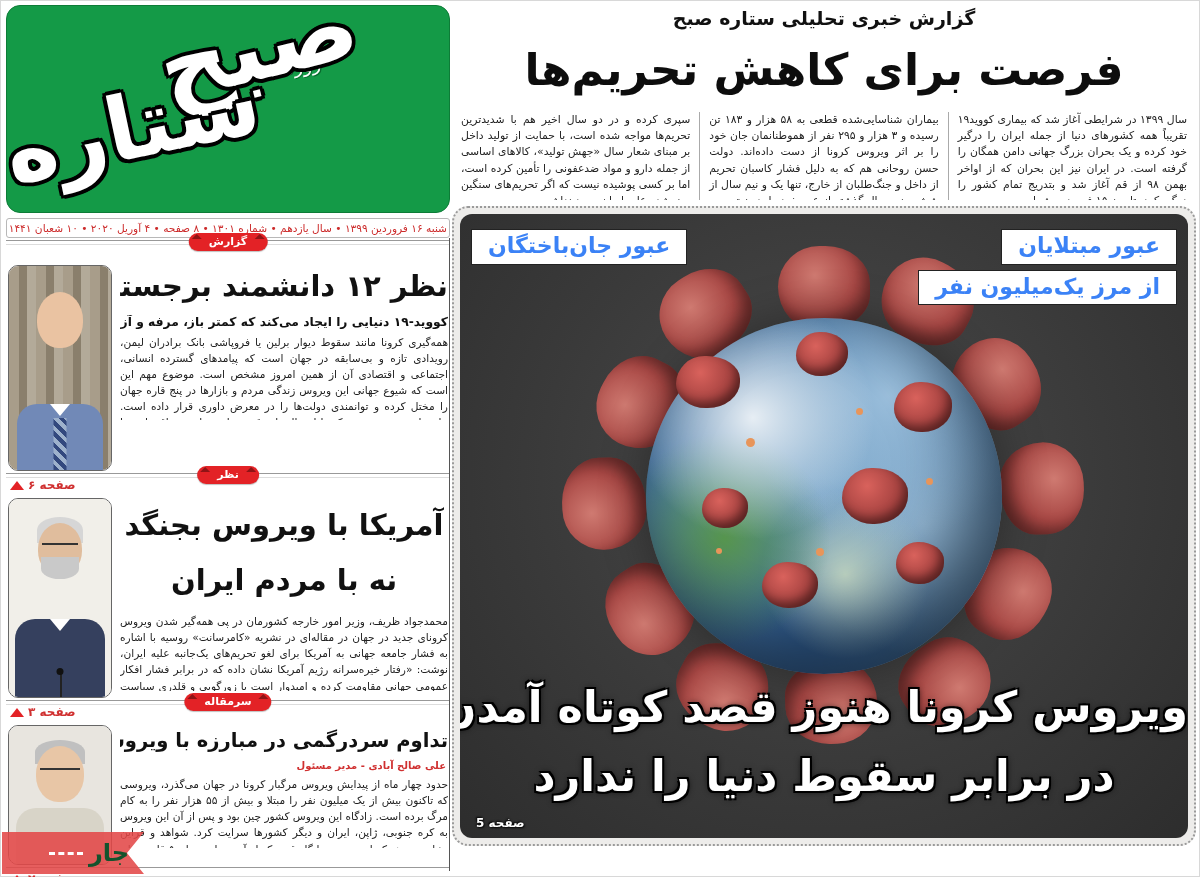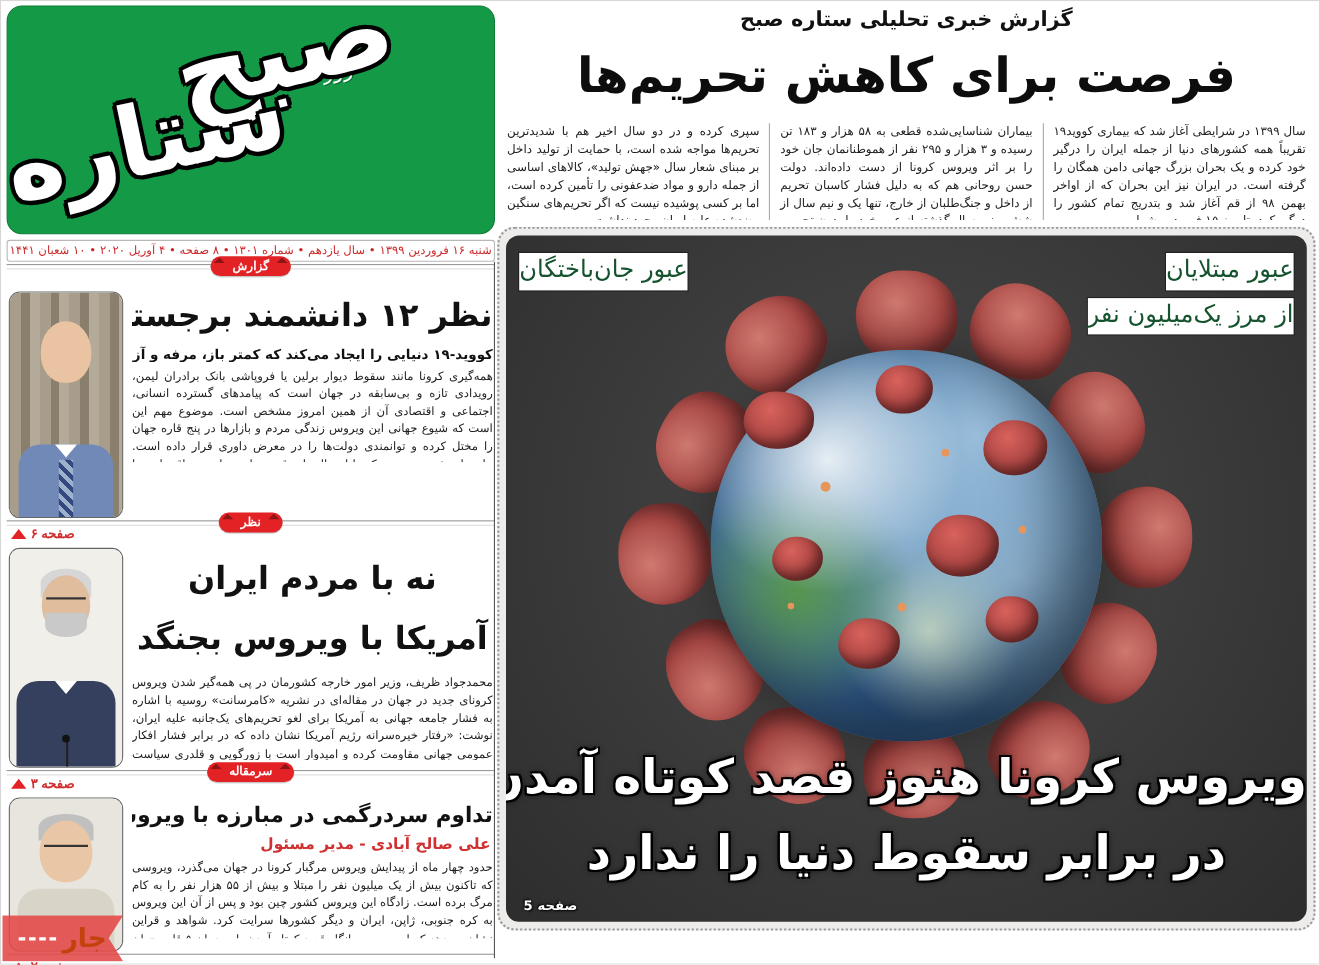--- a/index.html
+++ b/index.html
@@ -28,21 +28,21 @@
     position:absolute;top:50px;left:255px;color:#fff;font-size:19px;
     text-shadow:1px 1px 0 #0a6b2f;transform:rotate(-8deg);
   }
 
   .dateline{
     margin-top:5px;border:1px solid #b8b8b8;border-radius:3px;
     color:#cc2a2a;font-size:10.6px;text-align:center;direction:rtl;
     padding:3px 2px;white-space:nowrap;overflow:hidden;letter-spacing:-0.2px;
   }
 
-  .section-head{position:relative;height:22px;border-top:1px solid #999;margin-top:2px;font-family:Liberation Serif, serif;}
+  .section-head{position:relative;height:22px;border-top:1px solid #999;margin-top:2px;}
   .section-head .rule2{position:absolute;top:3px;left:0;right:0;border-top:1px solid #ddd;}
   .tag{
     position:absolute;top:-8px;left:50%;transform:translateX(-50%);
     background:#e32226;color:#fff;font-size:11px;font-weight:bold;
     padding:2px 20px 3px;border-radius:9px;direction:rtl;z-index:2;
     box-shadow:0 1px 1px rgba(0,0,0,.25);
   }
   .tag::before,.tag::after{
     content:"";position:absolute;top:-4px;border:5px solid transparent;border-bottom-color:#8f1416;
   }
@@ -67,21 +67,21 @@
   .a-text{flex:1;direction:rtl;min-width:0;}
   .a-headline{
     font-weight:bold;color:#111;text-align:center;font-size:29px;line-height:1.5;
     letter-spacing:-0.5px;white-space:nowrap;overflow:hidden;
   }
   .a-headline.small{font-size:19.5px;line-height:1.6;}
   .a-subhead{
     font-weight:bold;font-size:12.3px;text-align:center;margin-top:6px;
     white-space:nowrap;overflow:hidden;letter-spacing:-0.3px;color:#111;
   }
-  .a-byline{font-weight:bold;font-size:14px;color:#d03030;text-align:right;margin:4px 2px 2px;}
+  .a-byline{font-weight:bold;font-size:10px;color:#d03030;text-align:right;margin:4px 2px 2px;}
   .a-body{
     font-size:10.6px;line-height:1.52;text-align:justify;color:#222;margin-top:5px;
     overflow:hidden;
   }
 
   
   .ph-bg1{position:absolute;inset:0;background:repeating-linear-gradient(90deg,#a89d8a 0 10px,#8a7f6c 10px 18px,#b3aa99 18px 27px);}
   .ph-bg2{position:absolute;inset:0;background:#f1efe9;}
   .ph-bg3{position:absolute;inset:0;background:#e8e5df;}
   .ph-head{position:absolute;left:50%;transform:translateX(-50%);border-radius:50% 50% 46% 46%;}
@@ -90,24 +90,25 @@
   .ph-beard{position:absolute;left:50%;transform:translateX(-50%);border-radius:0 0 48% 48%;}
   .ph-glasses{position:absolute;left:50%;transform:translateX(-50%);height:0;border-top:2px solid #333;}
   .ph-tie{position:absolute;left:50%;transform:translateX(-50%);background:repeating-linear-gradient(45deg,#32487e 0 4px,#9db1cc 4px 8px);}
   .ph-collar{position:absolute;left:50%;transform:translateX(-50%);width:0;height:0;border-left:10px solid transparent;border-right:10px solid transparent;border-top:12px solid #fff;}
   .ph-mic{position:absolute;left:50%;bottom:0;width:2px;height:24px;background:#222;}
   .ph-micdot{position:absolute;left:50%;transform:translateX(-50%);bottom:22px;width:7px;height:7px;border-radius:50%;background:#111;}
 
   
   .jaaar{
     position:absolute;left:-4px;bottom:16px;width:110px;height:42px;
-    background:rgba(226,72,72,.88);color:#c2410c;display:flex;align-items:center;
+    background:rgba(226,72,72,.88);color:#14532d;display:flex;align-items:center;
     justify-content:center;gap:6px;direction:rtl;z-index:5;
     clip-path:polygon(0 0,100% 0,88% 50%,100% 100%,0 100%);
     box-shadow:2px 2px 3px rgba(0,0,0,.2);
+    padding-left:32px;
   }
   .jaaar .jl{font-size:24px;font-weight:bold;}
   .jaaar .jdash{width:34px;border-top:3px dashed #fff;}
 
   
   #right-col{position:absolute;left:452px;top:0;width:744px;height:877px;}
   .v-divider{position:absolute;left:449px;top:238px;bottom:6px;width:1px;background:#555;}
 
   .kicker{
     text-align:center;font-weight:bold;font-size:19px;color:#111;
@@ -133,22 +134,22 @@
     border:2px dotted #9a9a9a;border-radius:16px;padding:6px;position:relative;
   }
   .photo-inner{
     position:absolute;inset:6px;border-radius:12px;overflow:hidden;
     background:radial-gradient(ellipse at 50% 42%,#4b4b4b 0%,#3a3a3a 55%,#2d2d2d 100%);
   }
   .stats{position:absolute;top:16px;display:flex;flex-direction:column;gap:7px;z-index:4;}
   .stats.right{right:12px;align-items:flex-end;}
   .stats.left{left:12px;align-items:flex-start;}
   .stat-box{
-    background:#fff;color:#14532d;font-weight:normal;font-size:22px;line-height:1.25;
-    padding:2px 0 4px;direction:rtl;white-space:nowrap;box-shadow:0 0 0 1px #222;
+    background:#fff;color:#3b82f6;font-weight:bold;font-size:22px;line-height:1.25;
+    padding:2px 16px 4px;direction:rtl;white-space:nowrap;box-shadow:0 0 0 1px #222;
   }
 
   
   .virus{position:absolute;top:42px;left:50%;transform:translateX(-50%);width:480px;height:480px;}
   .sp{
     position:absolute;left:50%;top:50%;width:92px;height:84px;margin:-42px 0 0 -46px;
     background:radial-gradient(circle at 40% 35%,#cf7a71 0%,#a84744 55%,#8a3836 100%);
     border-radius:48% 52% 55% 45% / 52% 48% 45% 55%;
     box-shadow:inset -6px -9px 14px rgba(0,0,0,.38);
     transform:rotate(var(--a)) translateY(var(--r));
@@ -230,22 +231,22 @@
       <div class="ph-hair" style="top:18px;width:46px;height:26px;background:#d6d6d6;"></div>
       <div class="ph-head" style="top:24px;width:44px;height:52px;background:#e0bd9d;"></div>
       <div class="ph-glasses" style="top:44px;width:36px;"></div>
       <div class="ph-beard" style="top:58px;width:38px;height:22px;background:#c9c9c9;"></div>
       <div class="ph-torso" style="width:90px;height:78px;background:#35405e;"></div>
       <div class="ph-collar" style="bottom:66px;"></div>
       <div class="ph-mic"></div>
       <div class="ph-micdot"></div>
     </div>
     <div class="a-text">
+      <div class="a-headline" style="line-height:1.9;">آمریکا با ویروس بجنگد</div>
       <div class="a-headline" style="line-height:1.9;">نه با مردم ایران</div>
-      <div class="a-headline" style="line-height:1.9;">آمریکا با ویروس بجنگد</div>
       <div class="a-body" style="max-height:78px;">محمدجواد ظریف، وزیر امور خارجه کشورمان در پی همه‌گیر شدن ویروس کرونای جدید در جهان در مقاله‌ای در نشریه «کامرسانت» روسیه با اشاره به فشار جامعه جهانی به آمریکا برای لغو تحریم‌های یک‌جانبه علیه ایران، نوشت: «رفتار خیره‌سرانه رژیم آمریکا نشان داده که در برابر فشار افکار عمومی جهانی مقاومت کرده و امیدوار است با زورگویی و قلدری سیاست ضدانسانی فشار حداکثری را علی‌رغم کرونا ادامه و حتی تشدید کند.» در ادامه متن کامل مقاله محمدجواد...</div>
     </div>
   </div>
 
   <div class="section-head">
     <div class="rule2"></div>
     <div class="page-marker">
       <span class="caret"></span>
       <span class="marker-text">صفحه ۳</span>
     </div>

